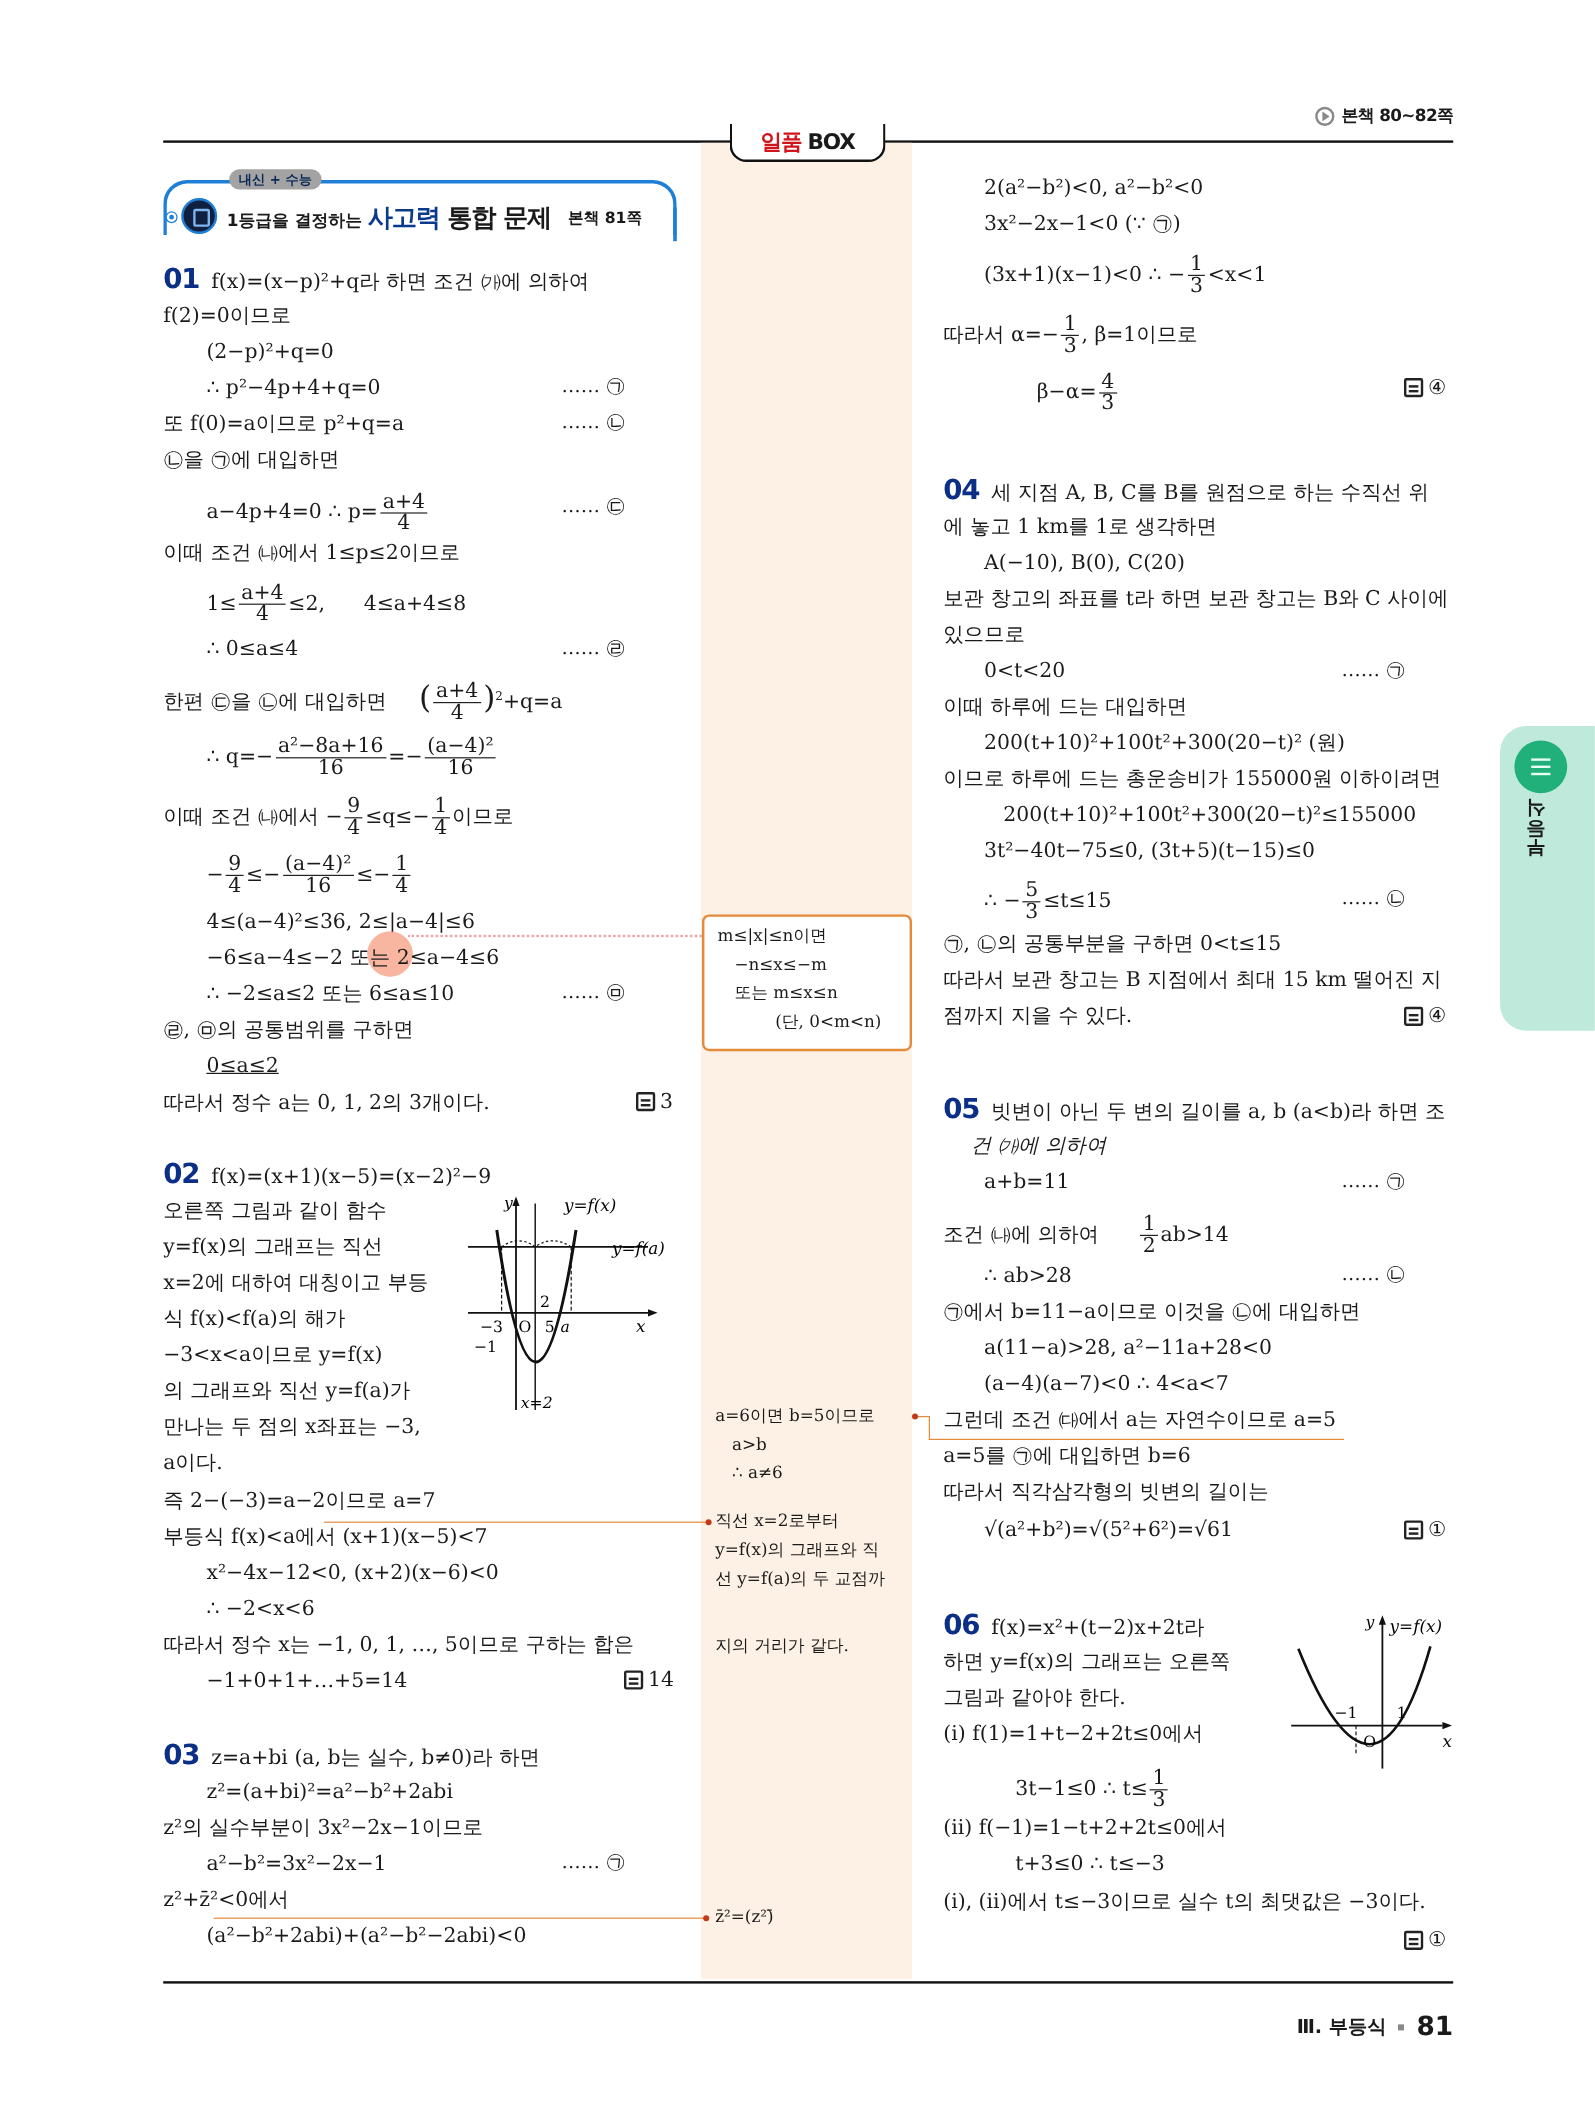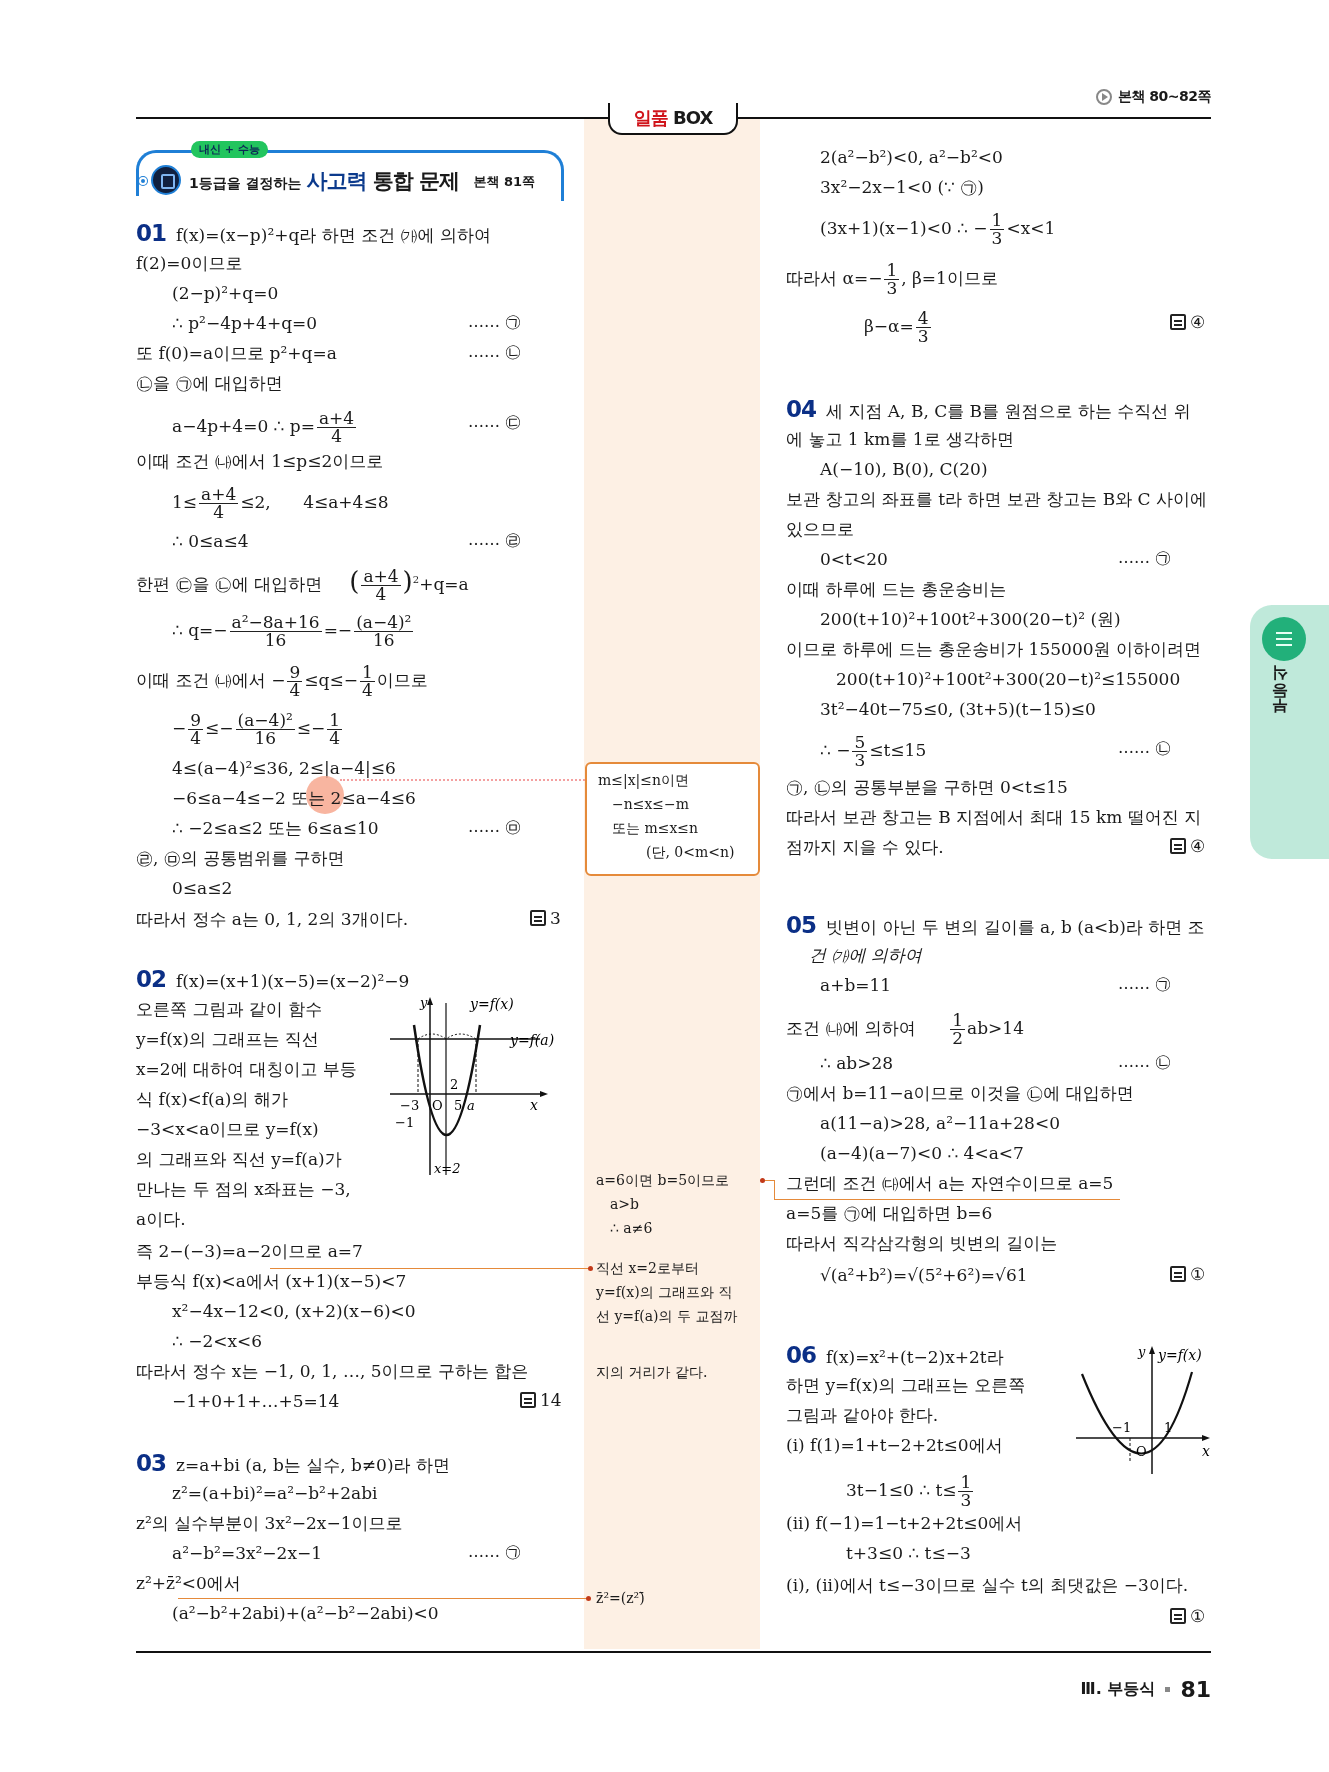--- a/index.html
+++ b/index.html
@@ -18,21 +18,21 @@
   .ref-top .circ { width: 16px; height: 16px; border-radius: 50%; border: 2px solid #888; position: relative; }
   .ref-top .circ::after { content: ""; position: absolute; left: 4px; top: 2px; border-left: 6px solid #888; border-top: 4px solid transparent; border-bottom: 4px solid transparent; }
 
   
   .side-col { position: absolute; left: 584px; top: 119px; width: 176px; height: 1530px; background: #fdf0e4; }
 
   
   .banner { position: absolute; left: 136px; top: 150px; width: 428px; height: 46px;
             border: 3px solid #1f7fd6; border-bottom: none; border-radius: 20px 20px 0 0; }
   .banner-right-tail { position: absolute; right: -3px; top: 20px; width: 3px; height: 28px; background: #1f7fd6; }
-  .banner-pill { position: absolute; left: 52px; top: -12px; background: #22c55e; color: #0c2a55; font-weight: bold; font-size: 11px;
+  .banner-pill { position: absolute; left: 52px; top: -12px; background: #a3a3a3; color: #0c2a55; font-weight: bold; font-size: 11px;
                  padding: 1px 8px; border-radius: 10px; font-family: "DejaVu Sans", sans-serif; }
   .banner-icon { position: absolute; left: 12px; top: 12px; width: 30px; height: 30px; border-radius: 50%; background: #10203f; border: 2px solid #1f7fd6; }
   .banner-icon::after { content: ""; position: absolute; left: 8px; top: 7px; width: 10px; height: 11px; border: 2px solid #7fb5f0; border-radius: 2px; }
   .banner-dot { position: absolute; left: 0; top: 24px; width: 8px; height: 8px; border-radius: 50%; background: #1f7fd6; border: 2px solid #fff; box-shadow: 0 0 0 1px #1f7fd6; }
   .banner-title { position: absolute; left: 50px; top: 14px; font-family: "DejaVu Sans", sans-serif; white-space: nowrap; }
   .banner-title .small { font-size: 14px; font-weight: bold; }
   .banner-title .big { font-size: 21px; font-weight: bold; letter-spacing: -1px; }
   .banner-title .blue { color: #0b3a8c; }
   .banner-ref { position: absolute; right: 26px; top: 20px; font-size: 13px; font-weight: bold; font-family: "DejaVu Sans", sans-serif; }
 
@@ -143,21 +143,21 @@
       <span class="n">1</span>
       <span>4</span>
     </span></div>
 <div class="ln" style="left:172px;top:757px;">4≤(a−4)²≤36,      2≤|a−4|≤6</div>
 <div class="dashed-conn"></div>
 <div class="highlight-circle"></div>
 <div class="ln" style="left:172px;top:787px;">−6≤a−4≤−2 또는 2≤a−4≤6</div>
 <div class="ln" style="left:172px;top:817px;">∴ −2≤a≤2 또는 6≤a≤10</div>
 <div class="tag" style="left:468px;top:817px;">…… ㉤</div>
 <div class="ln" style="left:136px;top:847px;">㉣, ㉤의 공통범위를 구하면</div>
-<div class="ln" style="left:172px;top:877px;">0≤a≤2</div>
+<div class="ln" style="left:172px;top:877px;text-decoration:underline;">0≤a≤2</div>
 <div class="ln" style="left:136px;top:908px;">따라서 정수 a는 0, 1, 2의 3개이다.</div>
 <div class="ans" style="left:530px;top:908px;">
     <span class="ans-icon"></span>
     <span>3</span>
   </div>
 
 <div class="note-box"></div>
 <div class="note" style="left:598px;top:768px;">m≤|x|≤n이면</div>
 <div class="note" style="left:612px;top:792px;">−n≤x≤−m</div>
 <div class="note" style="left:612px;top:816px;">또는 m≤x≤n</div>
@@ -248,21 +248,21 @@
     <span>④</span>
   </div>
 
 <div class="ln" style="left:786px;top:398px;"><span class="num">04</span><span>세 지점 A, B, C를 B를 원점으로 하는 수직선 위</span></div>
 <div class="ln" style="left:786px;top:428px;">에 놓고 1 km를 1로 생각하면</div>
 <div class="ln" style="left:820px;top:458px;">A(−10), B(0), C(20)</div>
 <div class="ln" style="left:786px;top:488px;">보관 창고의 좌표를 t라 하면 보관 창고는 B와 C 사이에</div>
 <div class="ln" style="left:786px;top:518px;">있으므로</div>
 <div class="ln" style="left:820px;top:548px;">0&lt;t&lt;20</div>
 <div class="tag" style="left:1118px;top:548px;">…… ㉠</div>
-<div class="ln" style="left:786px;top:578px;">이때 하루에 드는 총운송비는</div>
+<div class="ln" style="left:786px;top:578px;">이때 하루에 드는 대입하면</div>
 <div class="ln" style="left:820px;top:608px;">200(t+10)²+100t²+300(20−t)² (원)</div>
 <div class="ln" style="left:786px;top:638px;">이므로 하루에 드는 총운송비가 155000원 이하이려면</div>
 <div class="ln" style="left:836px;top:668px;">200(t+10)²+100t²+300(20−t)²≤155000</div>
 <div class="ln" style="left:820px;top:698px;">3t²−40t−75≤0,      (3t+5)(t−15)≤0</div>
 <div class="ln" style="left:820px;top:734px;"><span>∴ −</span><span class="frac">
       <span class="n">5</span>
       <span>3</span>
     </span><span>≤t≤15</span></div>
 <div class="tag" style="left:1118px;top:738px;">…… ㉡</div>
 <div class="ln" style="left:786px;top:776px;">㉠, ㉡의 공통부분을 구하면      0&lt;t≤15</div>

